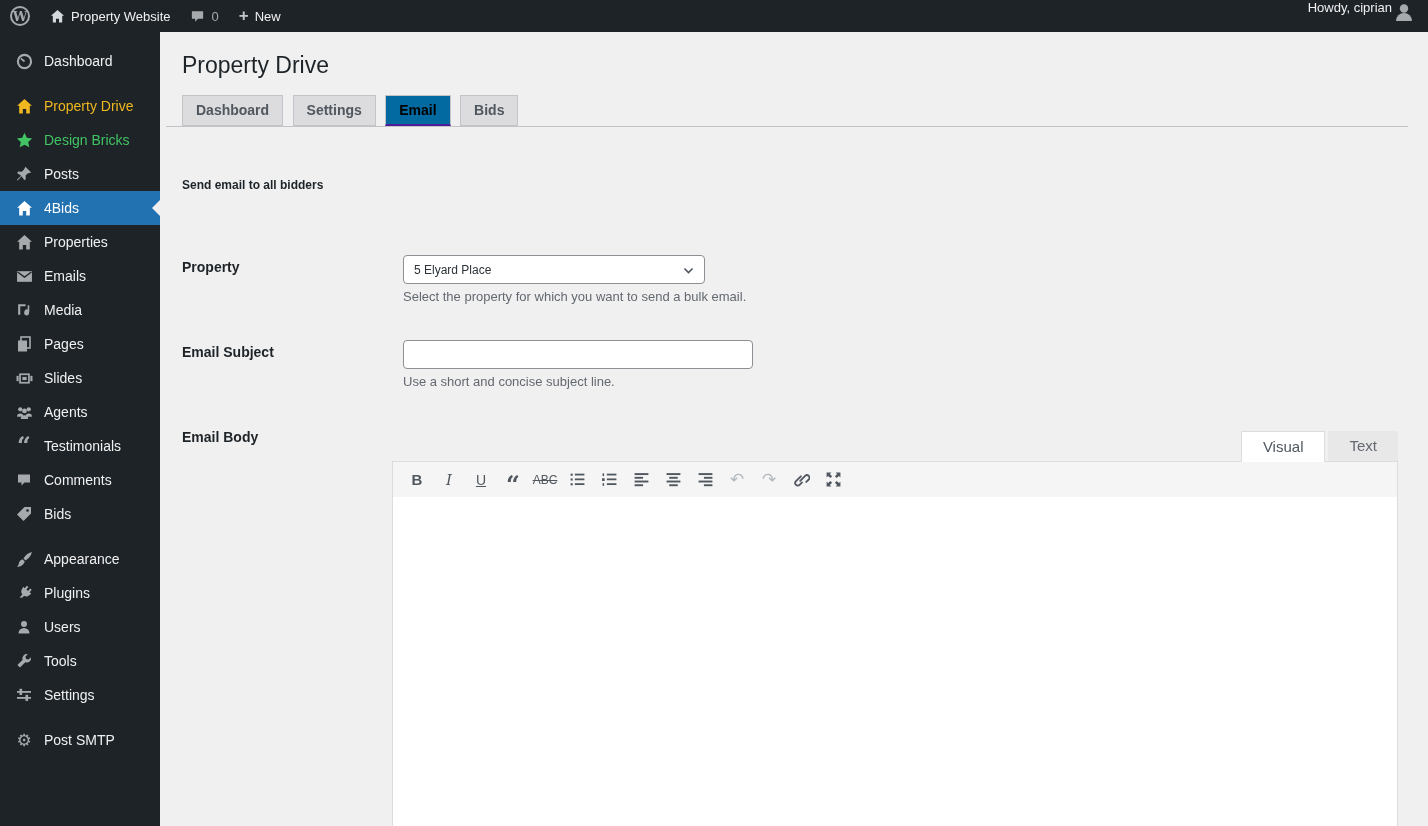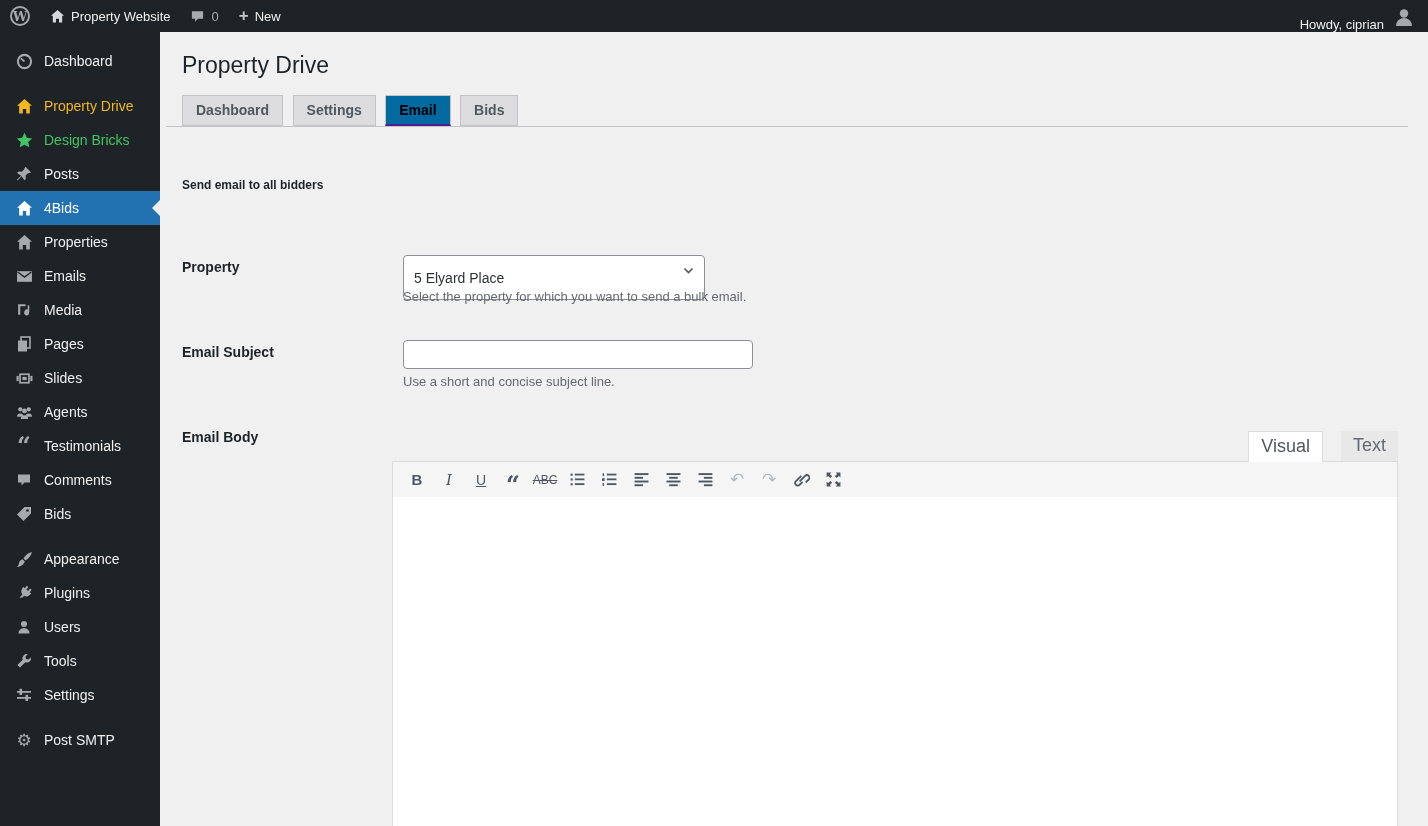--- a/index.html
+++ b/index.html
@@ -7,21 +7,21 @@
   body { font-family:"Liberation Sans", sans-serif; background:#f0f0f1; }
   #frame { position:relative; width:1428px; height:826px; background:#f0f0f1; }
 
   
   #adminbar { position:absolute; top:0; left:0; right:0; height:32px; background:#1d2327;
               display:flex; align-items:center; color:#f0f0f1; font-size:13px; z-index:50; }
   .ab-left { display:flex; align-items:center; height:100%; }
   .ab-item { display:flex; align-items:center; gap:6px; height:100%; padding:0 10px; cursor:pointer; }
   .ab-item svg { display:block; }
   .ab-count { color:#a7aaad; }
-  .ab-right { margin-left:auto; display:flex; align-items:flex-end; gap:8px; padding:0 12px; height:100%; cursor:pointer; }
+  .ab-right { margin-left:auto; display:flex; align-items:flex-start; padding:0 12px; height:100%; cursor:pointer; }
   .wp-logo-circle { width:20px; height:20px; border-radius:50%; border:2px solid #a7aaad;
                     display:flex; align-items:center; justify-content:center;
                     color:#a7aaad; font-family:"DejaVu Serif", serif; font-size:13px; font-weight:bold; }
   .plus-glyph { font-size:17px; font-weight:bold; color:#c3c4c7; line-height:1; margin-top:-2px; }
 
   
   #sidebar { position:absolute; top:32px; left:0; bottom:0; width:160px; background:#1d2327; z-index:40; }
   .menu { padding-top:12px; }
   .menu-item { position:relative; display:flex; align-items:center; height:34px; padding:0 8px 0 14px;
                color:#f0f0f1; font-size:14px; cursor:pointer; }
@@ -45,34 +45,34 @@
               border-bottom:1px solid #c3c4c7; padding-left:16px; }
   .nav-tab { display:inline-block; height:31px; line-height:29px; padding:0 13px; margin:0 5px -1px 0;
              background:#dcdcde; border:1px solid #c3c4c7; color:#50575e; font-size:14px; font-weight:600; cursor:pointer; }
   .nav-tab.active { background:#0369a1; border-bottom:2px solid #4c1d95; color:#000; }
 
   .section-heading { position:absolute; left:22px; top:146px; font-size:12px; font-weight:600; color:#1d2327; }
 
   .form-label { position:absolute; left:22px; font-size:14px; font-weight:600; color:#1d2327; }
   .desc { position:absolute; left:243px; font-size:13px; color:#646970; }
 
-  .fake-select { position:absolute; left:243px; top:223px; width:302px; height:45px; background:#fff;
+  .fake-select { position:absolute; left:243px; top:223px; width:302px; height:29px; background:#fff;
                  border:1px solid #8c8f94; border-radius:4px; display:flex; align-items:center;
-                 padding:0 30px 0 10px; font-size:14px; color:#2c3338; cursor:pointer; }
+                 padding:0 30px 0 10px; font-size:12px; color:#2c3338; cursor:pointer; }
   .fake-select .chev { position:absolute; right:9px; top:8px; }
 
   .text-input { position:absolute; left:243px; top:308px; width:350px; height:29px; background:#fff;
                 border:1px solid #8c8f94; border-radius:4px; padding:0 8px; font-size:14px; color:#2c3338;
                 font-family:"Liberation Sans", sans-serif; }
 
   
   .editor { position:absolute; left:232px; right:30px; top:399px; bottom:0; }
   .editor-tabs { position:absolute; top:0; right:0; height:31px; display:flex; }
-  .wp-switch-tab { height:30px; line-height:29px; padding:0 12px; font-size:18px; color:#646970;
-                   background:#e8e8e9; margin-left:18px; cursor:pointer; }
+  .wp-switch-tab { height:30px; line-height:29px; padding:0 21px; font-size:15px; color:#646970;
+                   background:#e8e8e9; margin-left:3px; cursor:pointer; }
   .wp-switch-tab.active { background:#fff; border:1px solid #dcdcde; border-bottom:none; color:#50575e; height:31px; z-index:2; }
   .mce-toolbar { position:absolute; top:30px; left:0; right:0; height:37px; background:#f5f5f5;
                  border:1px solid #dcdcde; display:flex; align-items:center; padding-left:8px; }
   .mce-btn { width:32px; height:28px; display:flex; align-items:center; justify-content:center;
              color:#50575e; cursor:pointer; border-radius:2px; }
   .mce-btn.disabled { color:#b4b9be; cursor:default; }
   .mce-b { font-weight:bold; font-size:15px; }
   .mce-i { font-style:italic; font-family:"DejaVu Serif", serif; font-size:15px; }
   .mce-u { text-decoration:underline; font-size:14px; }
   .mce-q { font-family:"DejaVu Serif", serif; font-weight:bold; font-size:24px; line-height:8px; padding-top:10px; }

